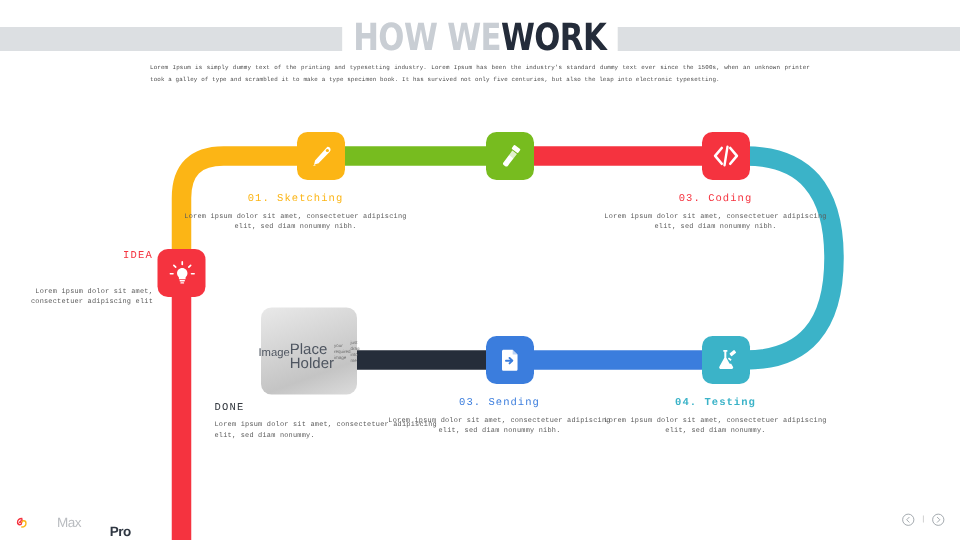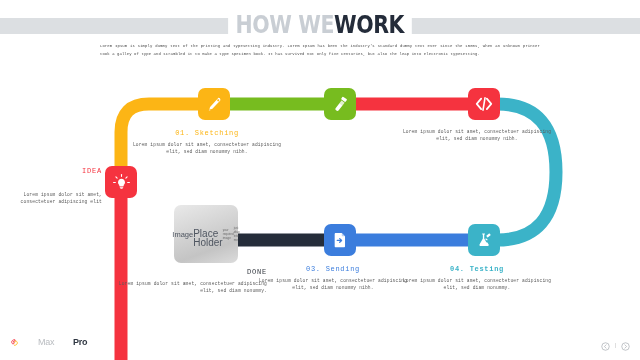--- a/index.html
+++ b/index.html
@@ -82,39 +82,39 @@
     font-family: "Liberation Sans", sans-serif;
   }
   #ph-l1 { font-size: 7.5px; line-height: 9px; color:#4e5560; }
   #ph-l2 { font-size: 10px; line-height: 9px; color:#4e5560; margin-bottom: 3px; margin-top: 10px; }
   #ph-rule { width: 46px; height: 1px; background:#9a9a9a; margin-bottom: 3px; }
   #ph-s1 { font-size: 3px; line-height: 4px; color:#6d6d6d; }
   #ph-s2 { font-size: 3px; line-height: 4px; color:#6d6d6d; }
 
   
   #done-block {
-    position: absolute; left: 117px; top: 267px; width: 150px; text-align: right;
+    position: absolute; left: 143px; top: 267px; width: 150px; text-align: left;
   }
   #done-title {
     font-size: 7px; line-height: 11px; letter-spacing: 0.8px;
     color: #33383f; margin-bottom: 2px;
   }
   #done-desc {
     font-size: 4.6px; line-height: 7.4px; color: #5a5a5a; letter-spacing: 0.15px;
   }
 
   
   #logo {
     position: absolute; left: 10px; top: 337px;
     display: flex; align-items: center; gap: 19px;
     font-family: "Liberation Sans", sans-serif;
   }
   #logo-mark { width: 9px; height: 9px; }
   #logo-max { font-size: 9px; color:#b9bcc0; font-weight: 400; letter-spacing:-0.3px;}
-  #logo-pro { font-size: 9px; color:#2f3742; font-weight: 700; letter-spacing:-0.3px;}
+  #logo-pro { font-size: 9px; color:#2f3742; font-weight: 700; letter-spacing:-0.3px;margin-top:12px;}
 
   #nav { position: absolute; right: 10px; top: 342px; display:flex; align-items:center; gap:4px; }
   .nav-btn { width: 9px; height: 9px; }
   #nav-sep { font-size: 5px; color:#b6b6b6; line-height: 9px; }
 </style>
 </head>
 <body>
 
 <div id="stage">
 
@@ -160,41 +160,42 @@
     <div id="idea-desc">Lorem ipsum dolor sit amet, consectetuer adipiscing elit</div>
   </div>
 
   <div class="node" id="node-01" style="left:198px; top:88px; background:#fcb515;">
     <svg width="17" height="17" viewBox="0 0 24 24">
       <path d="M17.6 2.6c1.5 0 2.7 1.2 2.7 2.7 0 0.7-0.3 1.4-0.8 1.9L9 18c-0.2 0.2-0.4 0.3-0.6 0.3l-3.6 0.9 0.9-3.6c0.1-0.3 0.2-0.5 0.4-0.6L16.7 3.4c0.2-0.5 0.6-0.8 0.9-0.8z" fill="#fff"></path>
       <circle cx="17.3" cy="6.1" r="1.5" fill="#fcb515"></circle>
       <path d="M5.3 19.1l-1.5 1.5 2.6-0.6z" fill="#fff"></path>
     </svg>
   </div>
-  <div class="step-text" style="left:132px; top:128px;">
+  <div class="step-text" style="left:122px; top:128px;">
     <div class="step-title" style="color:#fcb515;">01.  Sketching</div>
     <div class="step-desc">Lorem ipsum dolor sit amet, consectetuer adipiscing elit, sed diam nonummy nibh.</div>
   </div>
 
   <div class="node" id="node-02" style="left:324px; top:88px; background:#77bc1f;">
     <svg width="17" height="17" viewBox="0 0 24 24">
       <rect x="13.2" y="2.4" width="7.6" height="4.6" rx="1.1" fill="#fff" transform="rotate(35 17 4.7)"></rect>
       <path d="M13.5 6.2 L17.8 9.4 L9.2 20.6 C8.6 21.4 7.5 21.5 6.8 20.9 L5.3 19.8 C4.6 19.2 4.5 18.1 5.1 17.4 Z" fill="#fff"></path>
       <path d="M13.5 6.2 L17.8 9.4 L14.6 13.6 L10.3 10.4 Z" fill="#77bc1f" opacity="0.22"></path>
     </svg>
   </div>
 
   <div class="node" id="node-03" style="left:468px; top:88px; background:#f5333f;">
     <svg width="20" height="20" viewBox="0 0 24 24">
       <path d="M8.6 5.6 L3.3 11.9 L8.6 18.2" stroke="#fff" stroke-width="2.1" fill="none" stroke-linecap="round" stroke-linejoin="round"></path>
       <path d="M15.4 5.6 L20.7 11.9 L15.4 18.2" stroke="#fff" stroke-width="2.1" fill="none" stroke-linecap="round" stroke-linejoin="round"></path>
       <path d="M13.2 4.6 L10.8 19.4" stroke="#fff" stroke-width="1.9" stroke-linecap="round"></path>
     </svg>
   </div>
   <div class="step-text" style="left:402px; top:128px;">
+    <div class="step-title" style="color:#f5333f;">03.  Coding</div>
     <div class="step-desc">Lorem ipsum dolor sit amet, consectetuer adipiscing elit, sed diam nonummy nibh.</div>
   </div>
 
   <div class="node" id="node-04" style="left:468px; top:224px; background:#3bb3c8;">
     <svg width="18" height="18" viewBox="0 0 24 24">
       <path d="M9.6 3.2 h3.6 v1.5 h-0.9 v5.4 l4.3 7.6 c0.6 1.1 -0.1 2.4 -1.4 2.4 H7.6 c-1.3 0 -2 -1.3 -1.4 -2.4 l4.3 -7.6 V4.7 h-0.9 z" fill="#fff"></path>
       <path d="M8.2 15.3 h8.4 l1.6 2.8 c0.5 1 -0.1 2 -1.2 2 H7.8 c-1.1 0 -1.7 -1 -1.2 -2 z" fill="#fff"></path>
       <rect x="15.3" y="4.4" width="5.6" height="3.1" rx="0.7" fill="#fff" transform="rotate(-38 18 6)"></rect>
       <path d="M14.6 9.7 l2.4 1.9 l-1 1.2 l-2.4 -1.9 z" fill="#fff"></path>
     </svg>

